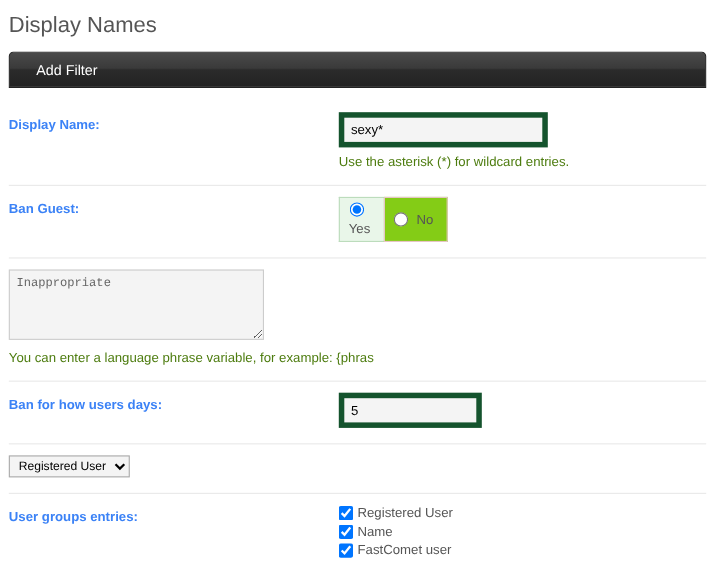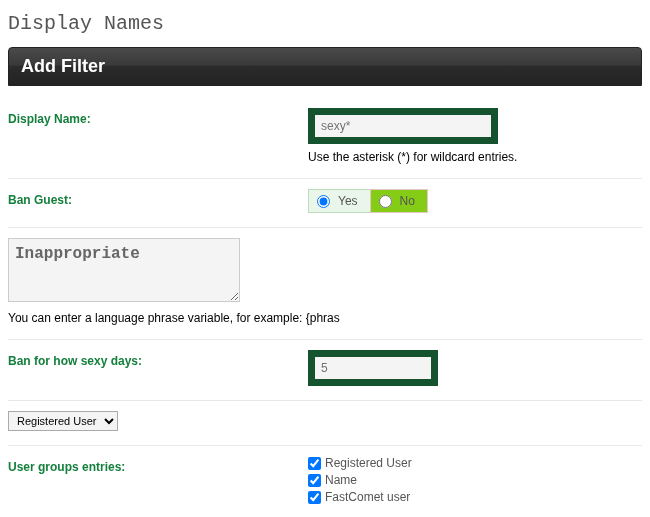--- a/index.html
+++ b/index.html
@@ -12,93 +12,92 @@
     width: 650px;
   }
   .page {
     padding: 8px 8px 16px 8px;
   }
   h1.page-title {
     font-size: 20px;
     font-weight: 400;
     color: #555;
     margin: 4px 0 12px 0;
-    font-family: Liberation Mono, monospace;
   }
   .panel-header {
     background: linear-gradient(to bottom, #4a4a4a 0%, #3a3a3a 45%, #2b2b2b 50%, #222222 100%);
     color: #fff;
-    font-weight: bold;
-    font-size: 18px;
-    padding: 8px 12px;
+    font-weight: normal;
+    font-size: 13px;
+    padding: 8px 24px;
     border-radius: 4px 4px 0 0;
     border: 1px solid #222;
   }
   .form {
     padding-top: 12px;
   }
   .row {
     display: flex;
     align-items: flex-start;
     padding: 10px 0 14px 0;
     border-bottom: 1px solid #e8e8e8;
   }
   .row:last-child { border-bottom: none; }
   .row .label {
     width: 300px;
     flex: 0 0 300px;
     font-weight: bold;
-    color: #15803d;
+    color: #3b82f6;
     padding-top: 4px;
   }
   .row .control {
     flex: 1 1 auto;
   }
   .hint {
-    color: #000000;
+    color: #4d7c0f;
     font-size: 12px;
     margin-top: 6px;
   }
   input.text-input {
     width: 190px;
     padding: 4px 6px;
-    border: 7px solid #14532d;
+    border: 5px solid #14532d;
     background: #f4f4f4;
     font-family: Arial, sans-serif;
     font-size: 12px;
-    color: #737373;
+    color: #000000;
   }
   textarea.reason {
     width: 232px;
     height: 64px;
     padding: 6px;
     border: 1px solid #ccc;
     background: #f4f4f4;
     font-family: "Courier New", monospace;
-    font-size: 16px;
+    font-size: 11px;
     color: #666;
     resize: both;
-    font-weight: bold;
   }
   .radio-group {
     display: inline-flex;
   }
   .radio-btn {
     display: inline-flex;
     align-items: center;
     gap: 4px;
     border: 1px solid;
     padding: 4px 12px 4px 8px;
     font-size: 12px;
     color: #555;
   }
   .radio-btn.yes {
     background: #e9f6e9;
     border-color: #bcdcbc;
     border-right: none;
+    flex-direction: column;
   }
   .radio-btn.no {
     background: #84cc16;
     border-color: #e6c5c5;
   }
   .radio-btn input { margin: 0 4px 0 0; }
   select.user-group {
     font-size: 11px;
     padding: 2px 4px;
     border: 1px solid #aaa;
@@ -148,21 +147,21 @@
     </div>
 
     <div class="row">
       <div class="control">
         <textarea class="reason" style="">Inappropriate</textarea>
         <div class="hint">You can enter a language phrase variable, for example: {phras</div>
       </div>
     </div>
 
     <div class="row">
-      <div class="label">Ban for how sexy days:</div>
+      <div class="label">Ban for how users days:</div>
       <div class="control">
         <input type="text" class="text-input" style="width: 130px;" value="5">
       </div>
     </div>
 
     <div class="row">
       <div class="control">
         <select class="user-group">
           <option>Registered User</option>
         </select>

